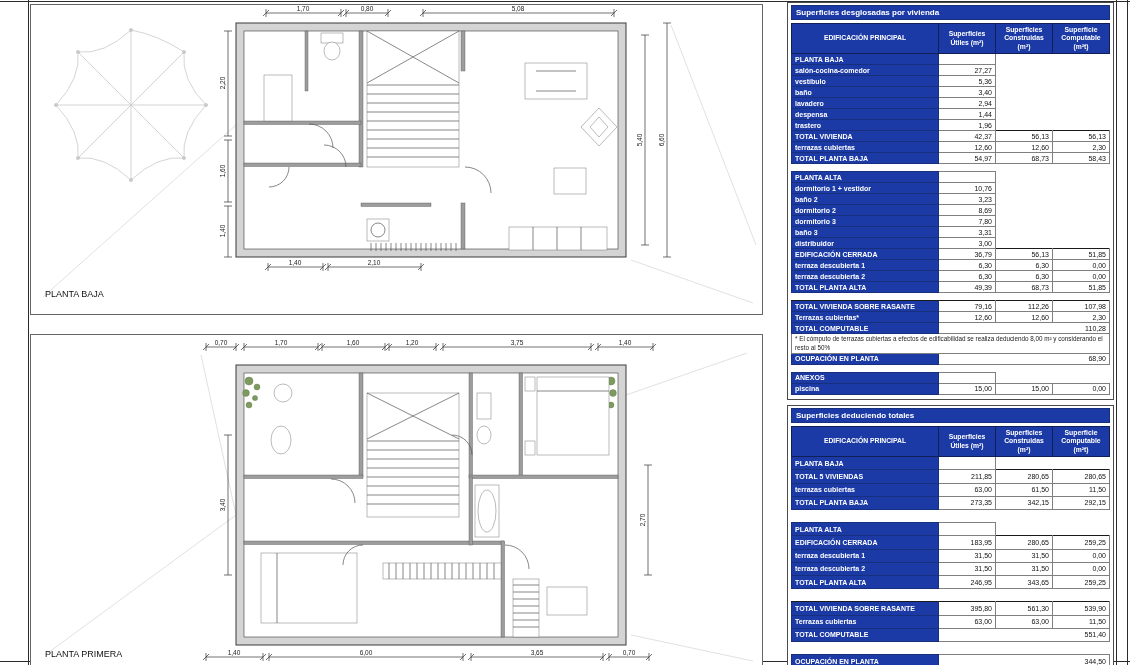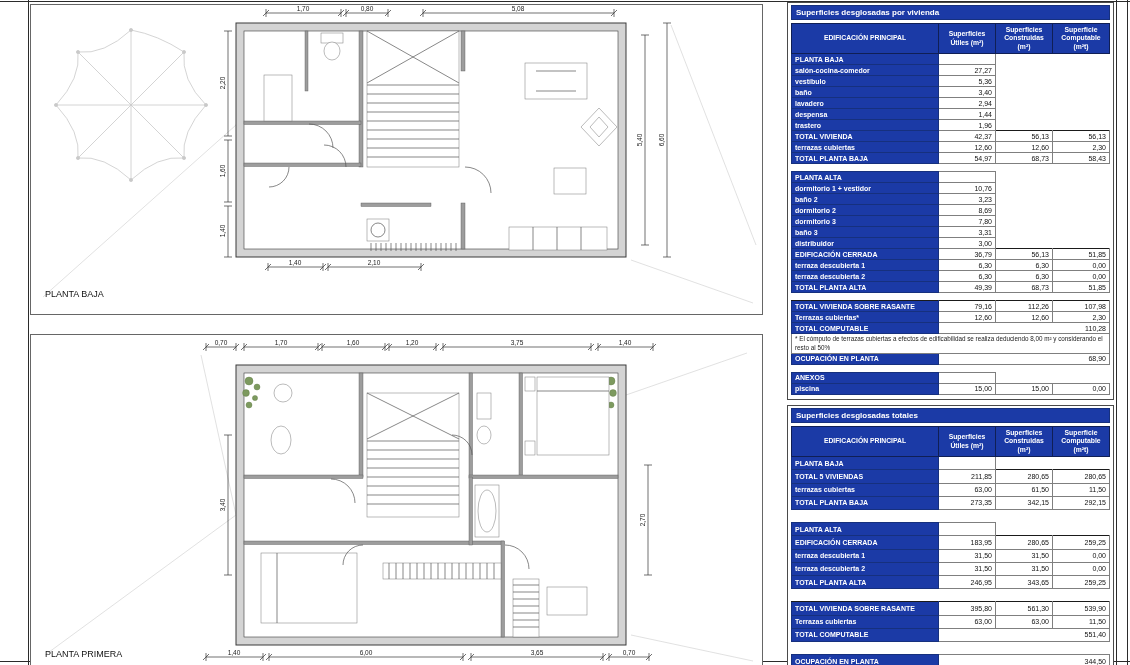--- a/index.html
+++ b/index.html
@@ -518,21 +518,21 @@
             <td class="lbl">piscina</td>
             <td class="val">15,00</td>
             <td class="val">15,00</td>
             <td class="val">0,00</td>
           </tr>
         </tbody>
       </table>
   </div>
 
   <div class="tbl-box" id="tbl-box-2">
-    <div class="tbl-title">Superficies desglosadas totales</div>
+    <div class="tbl-title">Superficies deduciendo totales</div>
     <table class="stable" id="tbl-2">
         <thead>
           <tr>
             <th class="col-label">EDIFICACIÓN PRINCIPAL</th>
             <th class="col-num">Superficies Útiles (m²)</th>
             <th class="col-num">Superficies Construidas (m²)</th>
             <th class="col-num">Superficie Computable (m²t)</th>
           </tr>
         </thead>
         <tbody>

